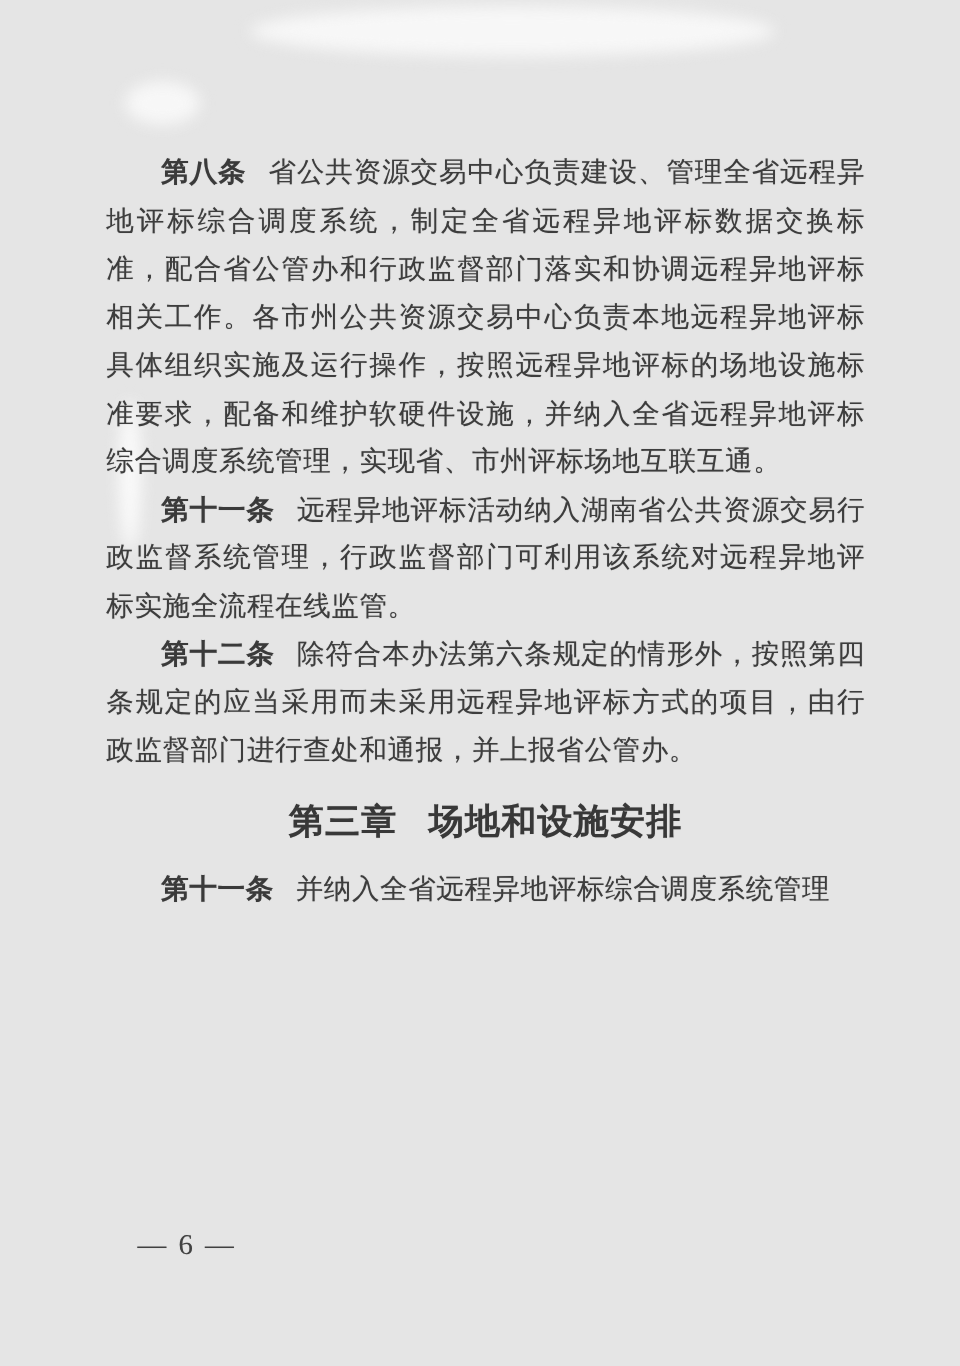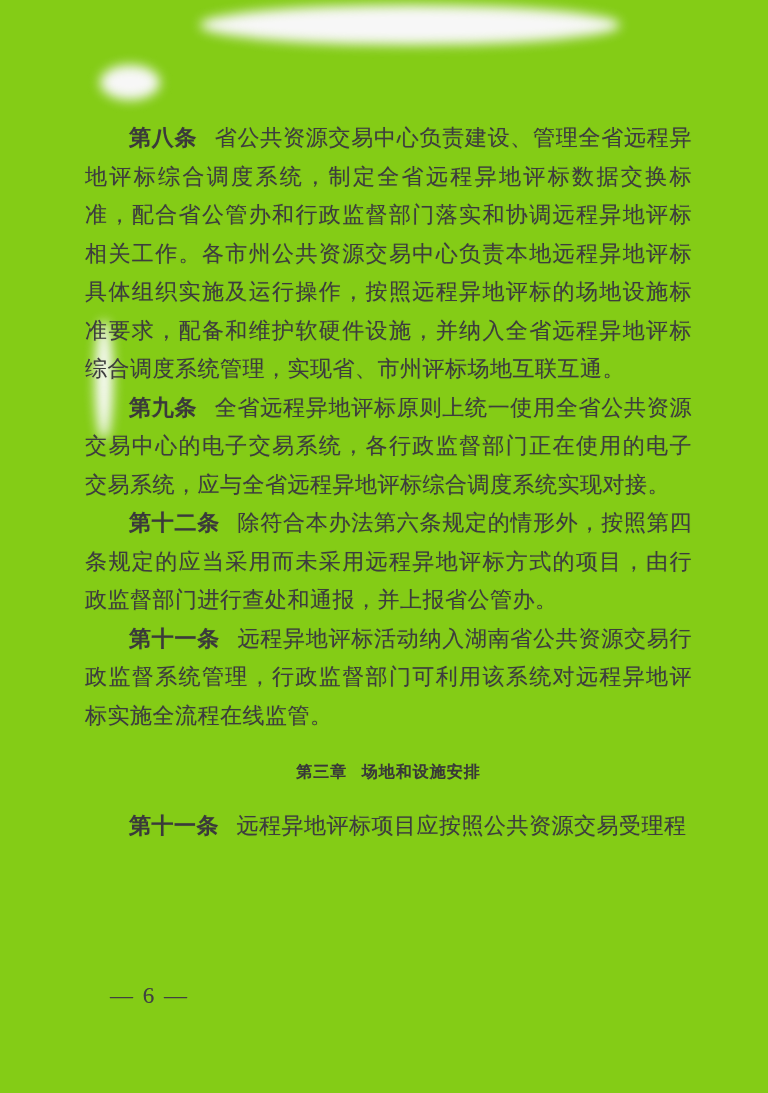--- a/index.html
+++ b/index.html
@@ -4,21 +4,21 @@
 <style>
   html, body {
     margin: 0;
     padding: 0;
     background: #ffffff;
   }
   .page {
     position: relative;
     width: 768px;
     height: 1093px;
-    background: #84cc16;
+    background: #e5e5e5;
     overflow: hidden;
     font-family: "Liberation Serif", "DejaVu Serif", serif;
   }
   
   .smudge {
     position: absolute;
     background: #f7f7f7;
     filter: blur(6px);
     border-radius: 50%;
   }
@@ -48,21 +48,21 @@
     font-weight: 700;
     margin-right: 0.8em;
     color: #3a3a3a;
   }
   .chapter-heading {
     margin: 14px 0 12px 0;
     text-indent: 0;
     text-align: center;
     font-family: "Liberation Sans", "DejaVu Sans", sans-serif;
     font-weight: 700;
-    font-size: 16px;
+    font-size: 28px;
     line-height: 46px;
     color: #383838;
     letter-spacing: 1px;
     text-shadow: 0 0 0.6px rgba(60,60,60,0.4);
   }
   .chapter-number { margin-right: 0.9em; }
   .page-footer {
     position: absolute;
     left: 110px;
     top: 983px;
@@ -79,28 +79,27 @@
 <div class="page">
 
   <div class="smudge s1"></div>
   <div class="smudge s2"></div>
   <div class="smudge s3"></div>
 
   <div class="content">
 
     <p class="article"><span class="article-label">第八条</span><span>省公共资源交易中心负责建设、管理全省远程异地评标综合调度系统，制定全省远程异地评标数据交换标准，配合省公管办和行政监督部门落实和协调远程异地评标相关工作。各市州公共资源交易中心负责本地远程异地评标具体组织实施及运行操作，按照远程异地评标的场地设施标准要求，配备和维护软硬件设施，并纳入全省远程异地评标综合调度系统管理，实现省、市州评标场地互联互通。</span></p>
 
-    <p class="article"><span class="article-label">第九条</span><span>全省远程异地评标原则上统一使用全省公共资源交易中心的电子交易系统，各行政监督部门正在使用的电子交易系统，应与全省远程异地评标综合调度系统实现对接。</span></p>
 
+
+    <p class="article"><span class="article-label">第十一条</span><span>远程异地评标活动纳入湖南省公共资源交易行政监督系统管理，行政监督部门可利用该系统对远程异地评标实施全流程在线监管。</span></p>
 
     <p class="article"><span class="article-label">第十二条</span><span>除符合本办法第六条规定的情形外，按照第四条规定的应当采用而未采用远程异地评标方式的项目，由行政监督部门进行查处和通报，并上报省公管办。</span></p>
 
-    <p class="article"><span class="article-label">第十一条</span><span>远程异地评标活动纳入湖南省公共资源交易行政监督系统管理，行政监督部门可利用该系统对远程异地评标实施全流程在线监管。</span></p>
-
     <h2 class="chapter-heading"><span class="chapter-number">第三章</span><span>场地和设施安排</span></h2>
 
-    <p class="article"><span class="article-label">第十一条</span><span>远程异地评标项目应按照公共资源交易受理程</span></p>
+    <p class="article"><span class="article-label">第十一条</span><span>并纳入全省远程异地评标综合调度系统管理</span></p>
 
   </div>
 
   <div class="page-footer">— 6 —</div>
 
 </div>
 
 </body></html>

